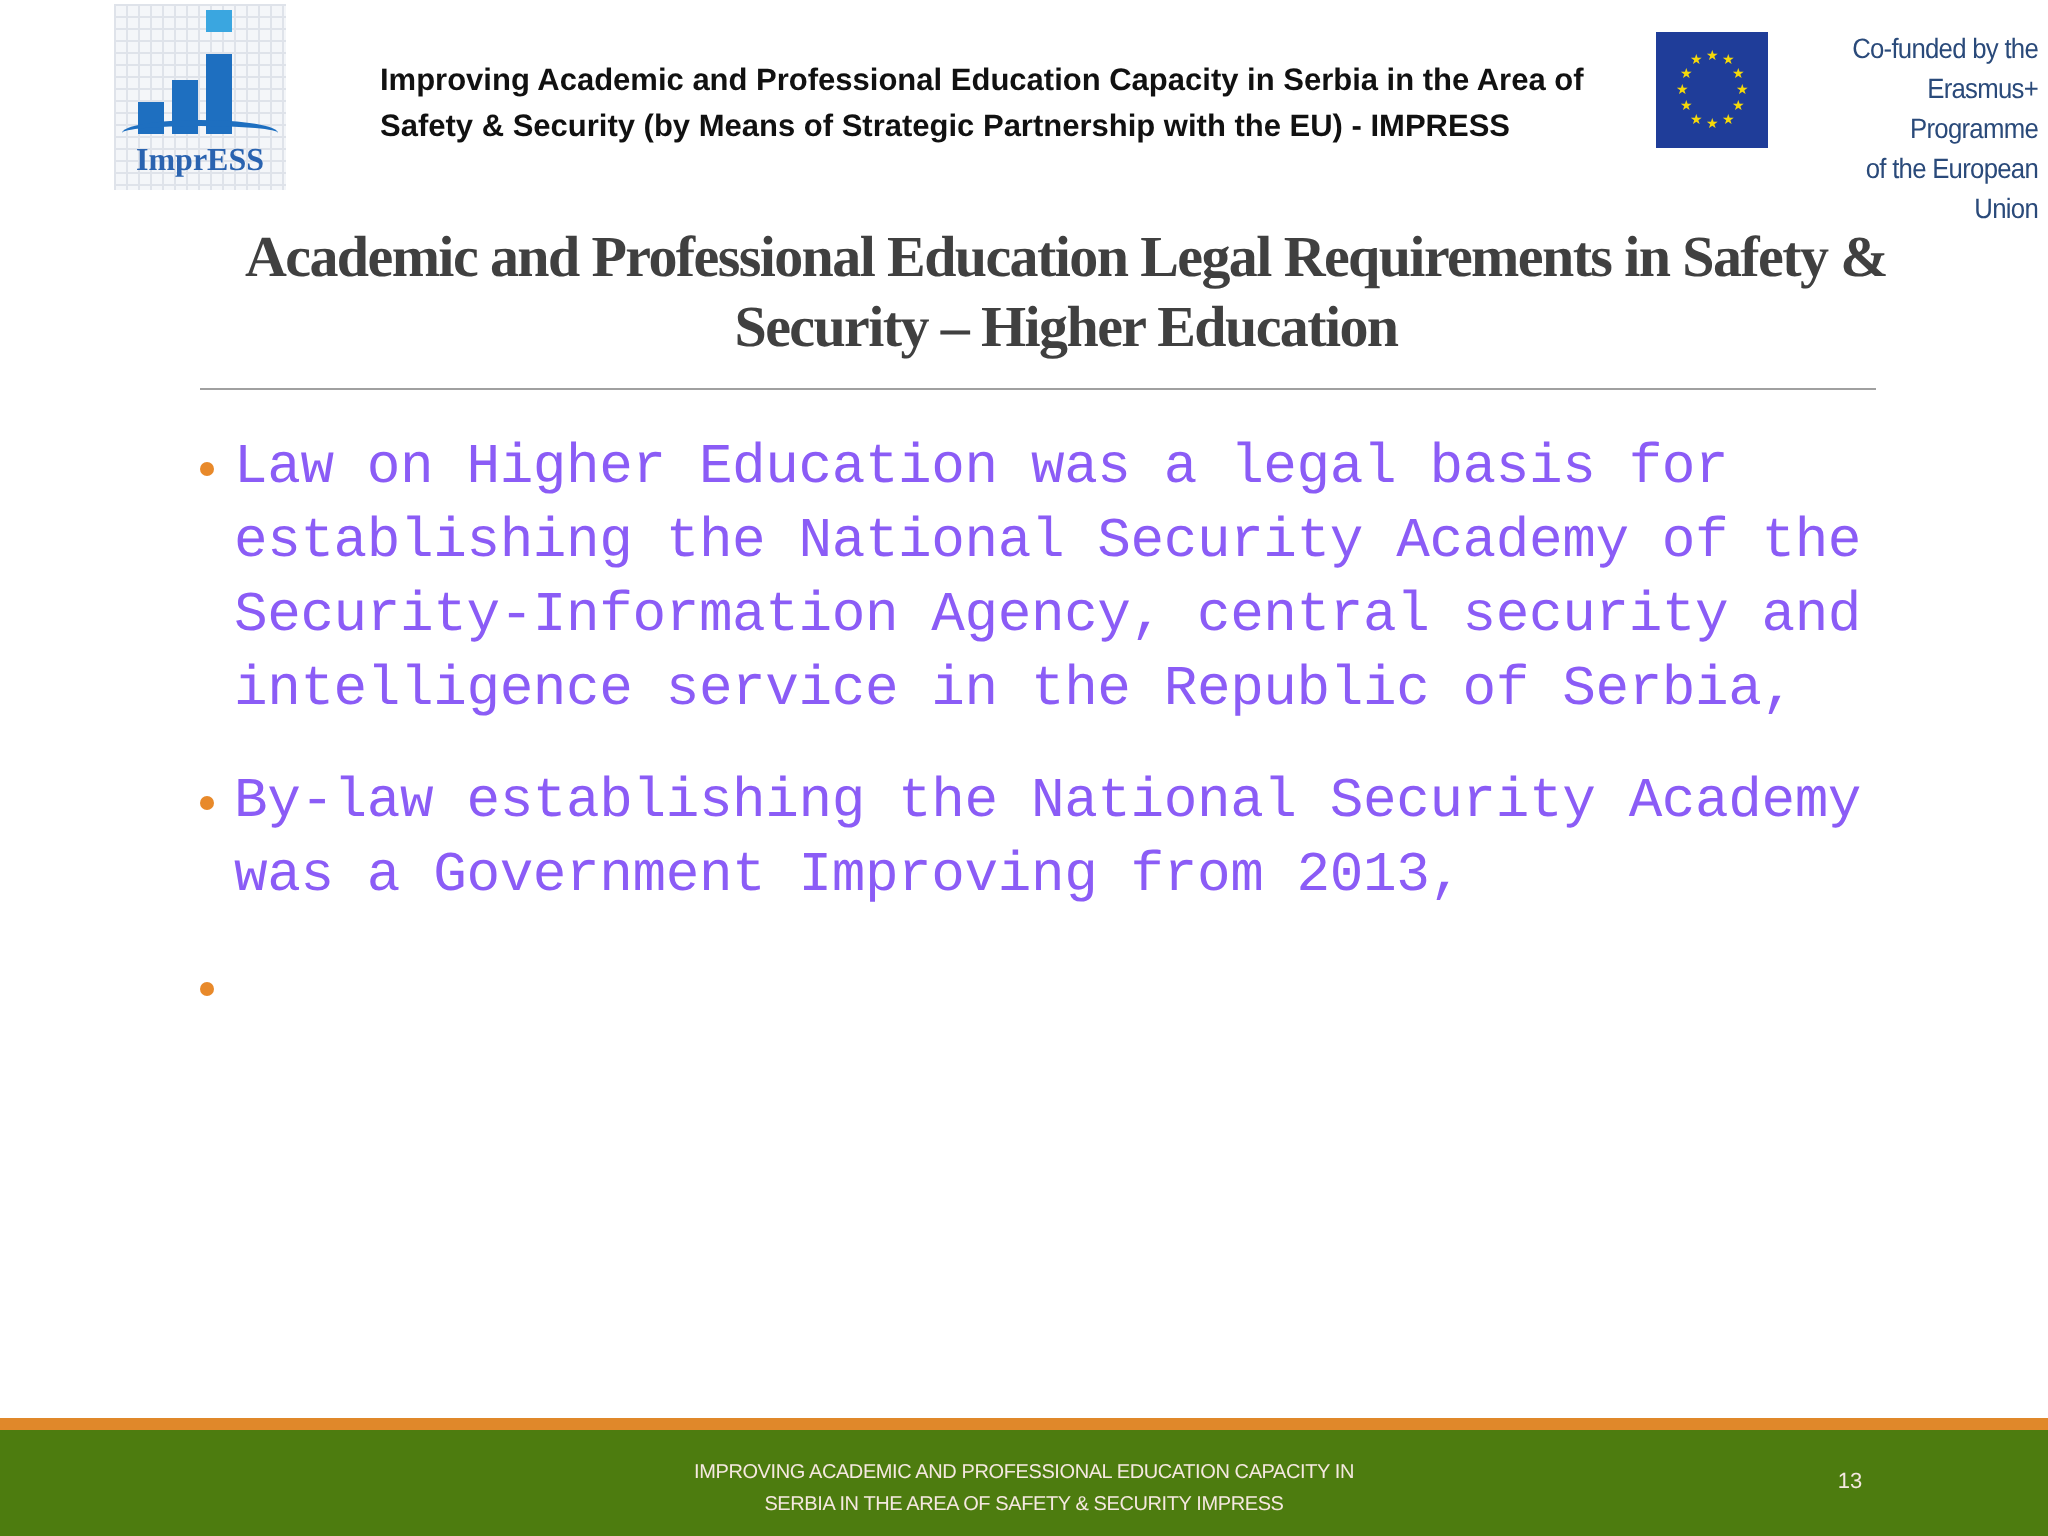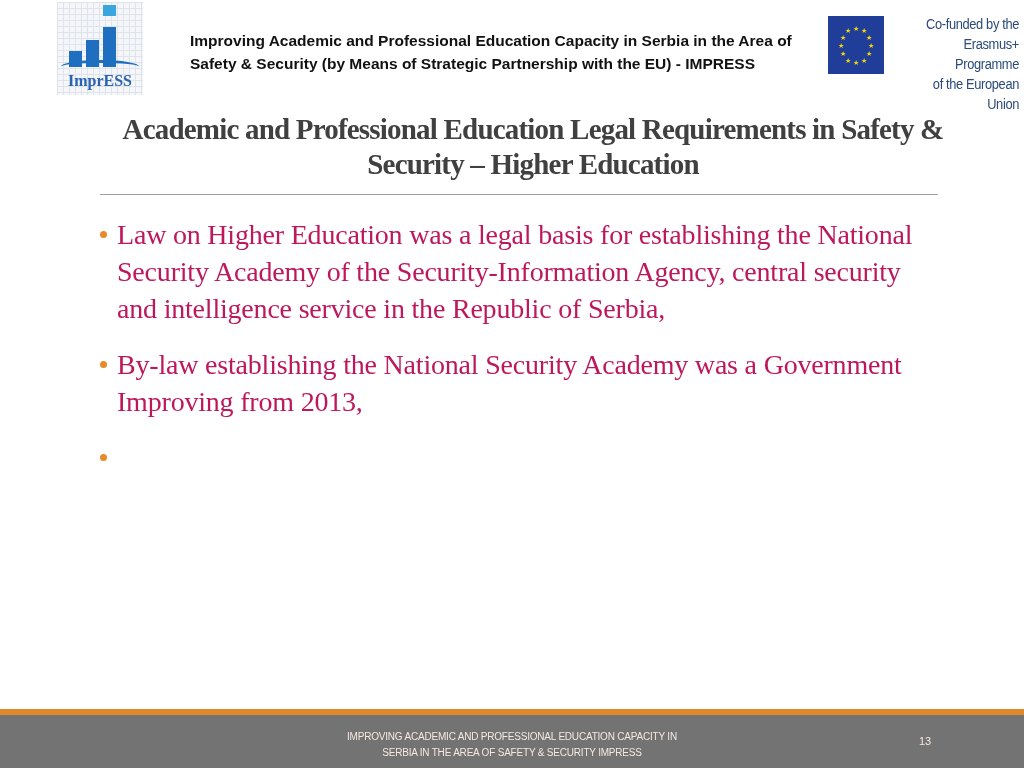--- a/index.html
+++ b/index.html
@@ -14,24 +14,24 @@
   .logo-left .b3top { position:absolute; left:46px; top:3px; width:13px; height:11px; background:#3aa6e0; }
   .logo-left .arc { position:absolute; left:4px; bottom:22px; width:78px; height:10px; border-top:3px solid #1e6fc0; border-radius:50% 50% 0 0; }
   .logo-left .logo-text { position:absolute; left:0; right:0; bottom:5px; text-align:center; font-family:"Liberation Serif", serif; font-weight:bold; font-size:16px; color:#2a63b0; }
   .header-title { position:absolute; left:190px; top:29px; width:604px; text-align:left; font-weight:bold; font-size:15.5px; line-height:23px; color:#111; }
   .eu-flag { position:absolute; left:828px; top:16px; width:56px; height:58px; background:#1f3d99; }
   .eu-flag .star { position:absolute; color:#f5d90a; font-size:7px; line-height:7px; }
   .eu-text { position:absolute; left:893px; top:14px; width:126px; font-size:14px; line-height:20px; color:#2a4a7a; text-align:right; letter-spacing:-0.4px; transform:scaleX(0.92); transform-origin:right top; }
   .slide-title { position:absolute; left:114px; top:112px; width:838px; text-align:center; font-family:"Liberation Serif", serif; font-weight:bold; font-size:29px; line-height:35px; color:#404040; letter-spacing:-0.8px; }
   .title-rule { position:absolute; left:100px; top:194px; width:838px; height:1px; background:#a0a0a0; }
   .bullets { position:absolute; left:98px; top:216px; width:840px; margin:0; padding:0; list-style:none; }
-  .bullets li { position:relative; padding-left:19px; font-family:Liberation Serif, serif; font-size:28px; line-height:37px; color:#be185d; margin-bottom:19px; letter-spacing:-0.2px; }
+  .bullets li { position:relative; padding-left:19px; font-family:Liberation Mono, monospace; font-size:28px; line-height:37px; color:#8b5cf6; margin-bottom:19px; letter-spacing:-0.2px; }
   .bullets li .dot { position:absolute; left:2px; top:15px; width:7px; height:7px; border-radius:50%; background:#e8892a; }
   .footer-top { position:absolute; left:0; top:709px; width:1024px; height:6px; background:#e0882a; }
-  .footer { position:absolute; left:0; top:715px; width:1024px; height:53px; background:#737373; }
+  .footer { position:absolute; left:0; top:715px; width:1024px; height:53px; background:#4d7c0f; }
   .footer-text { position:absolute; left:300px; top:14px; width:424px; text-align:center; font-size:10px; line-height:16px; color:#f5e8e0; letter-spacing:-0.2px; }
   .page-num { position:absolute; left:900px; top:20px; width:50px; text-align:center; font-size:11px; color:#f5e8e0; }
 </style>
 </head>
 <body>
 
 <div class="logo-left">
   <div class="bar b1"></div>
   <div class="bar b2"></div>
   <div class="bar b3"></div>

